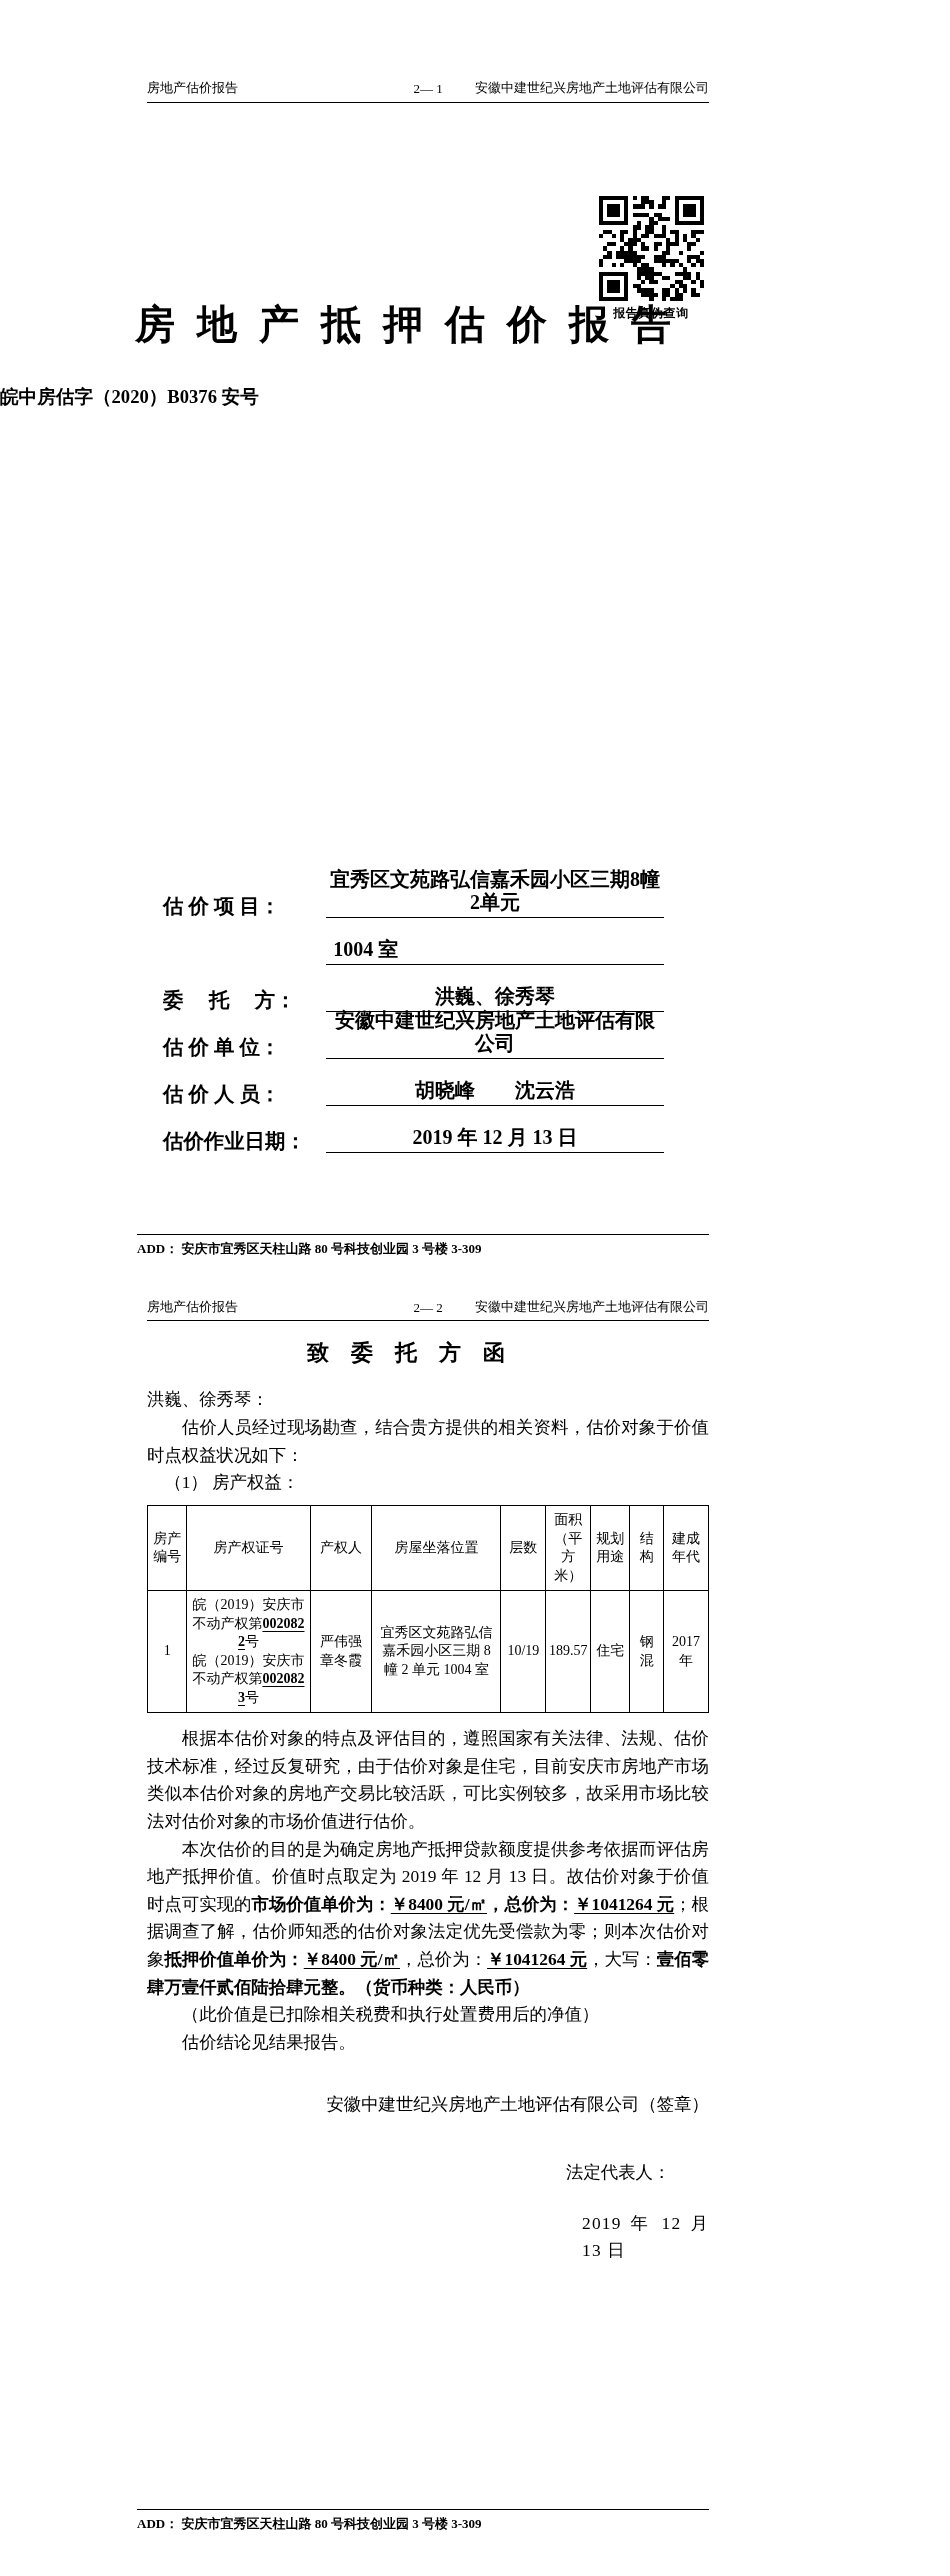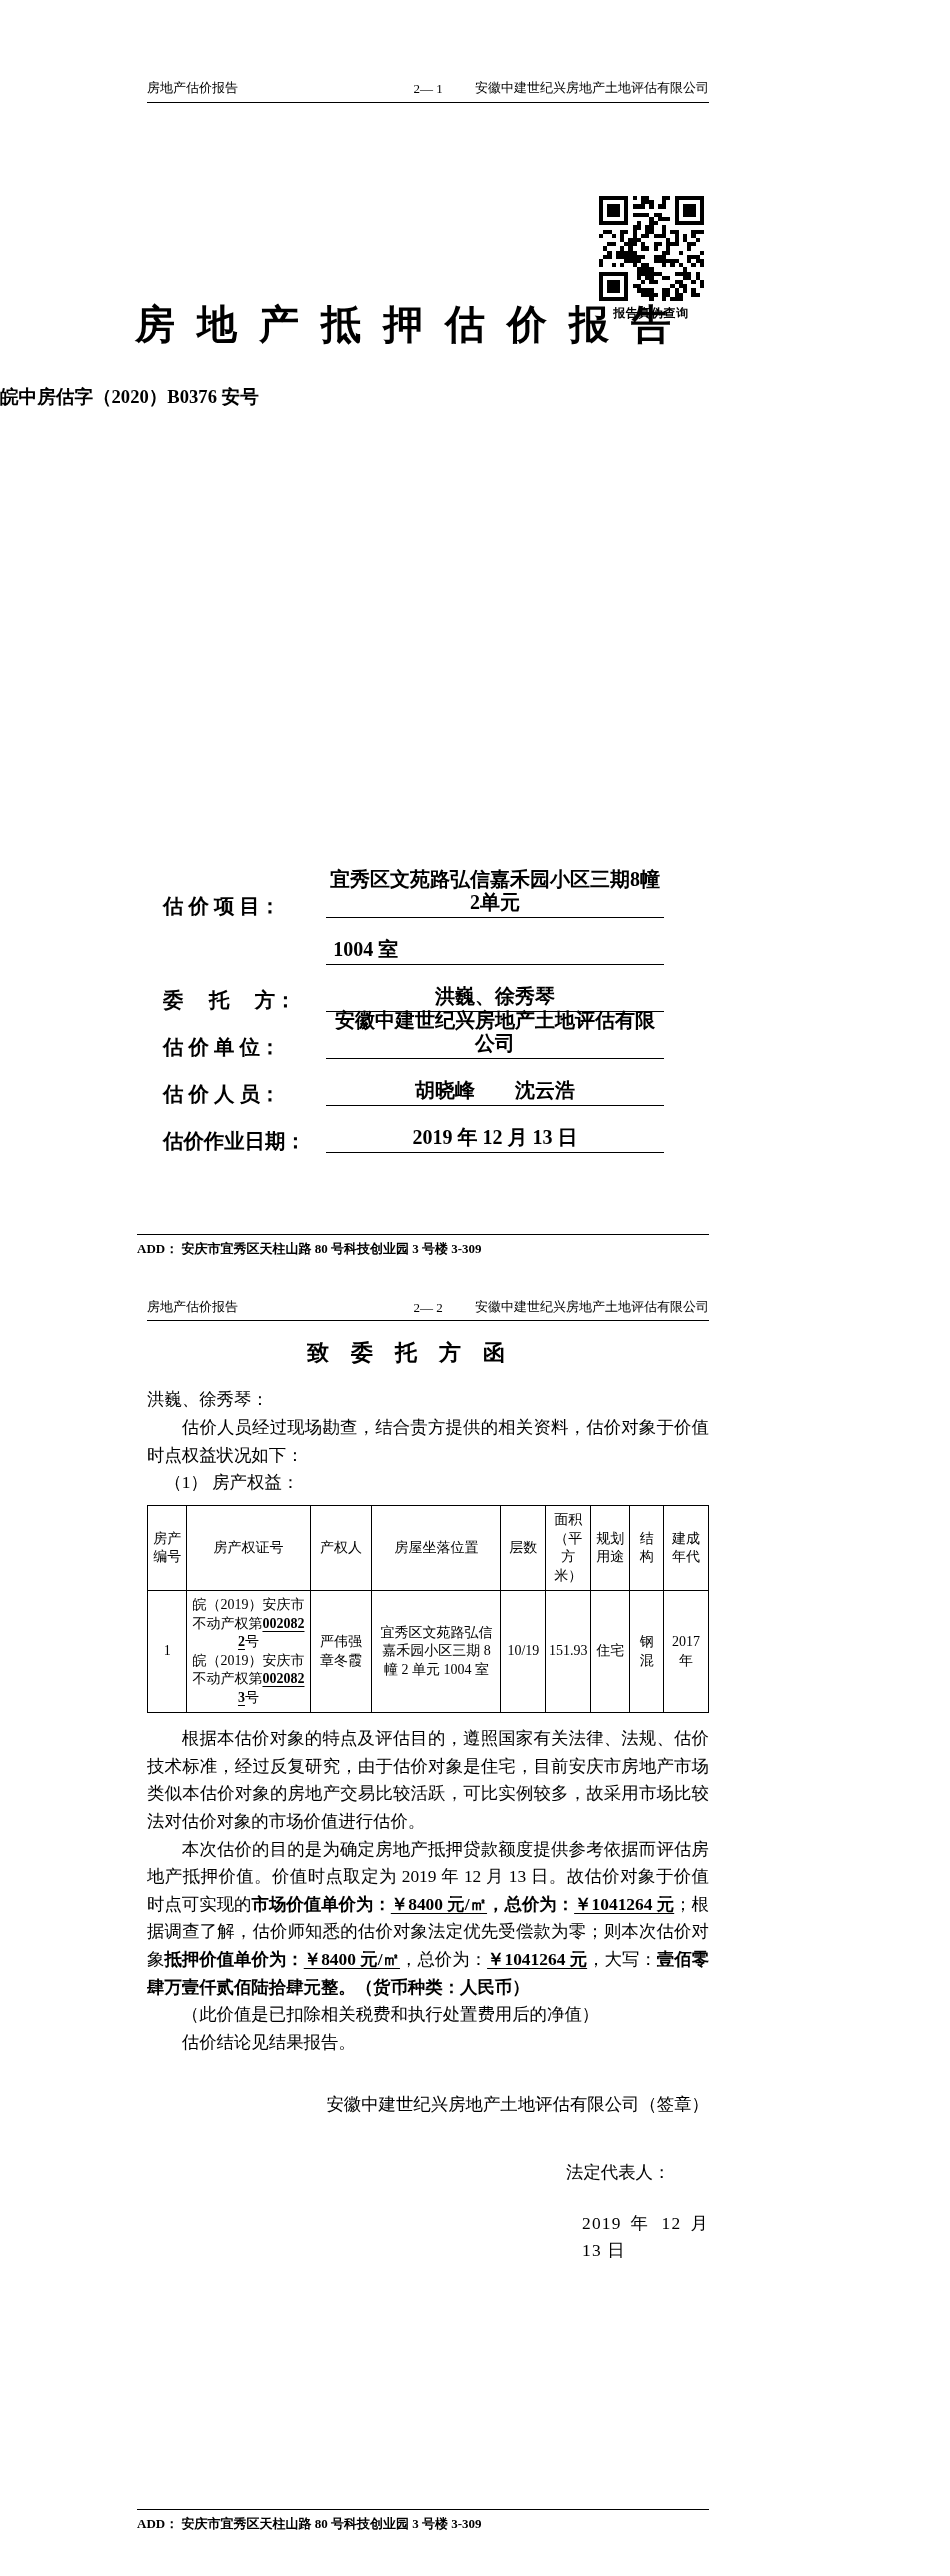--- a/index.html
+++ b/index.html
@@ -179,21 +179,21 @@
             <td>
               <div><span>皖（2019）安庆市不动产权第</span><span class="bu">0020822</span><span>号</span></div>
               <div><span>皖（2019）安庆市不动产权第</span><span class="bu">0020823</span><span>号</span></div>
             </td>
             <td>
               <div>严伟强</div>
               <div>章冬霞</div>
             </td>
             <td>宜秀区文苑路弘信嘉禾园小区三期 8 幢 2 单元 1004 室</td>
             <td>10/19</td>
-            <td>151.93</td>
+            <td>189.57</td>
             <td>住宅</td>
             <td>钢混</td>
             <td>2017年</td>
           </tr>
         </tbody>
       </table>
 
       <p>根据本估价对象的特点及评估目的，遵照国家有关法律、法规、估价技术标准，经过反复研究，由于估价对象是住宅，目前安庆市房地产市场类似本估价对象的房地产交易比较活跃，可比实例较多，故采用市场比较法对估价对象的市场价值进行估价。</p>
 
       <p><span>本次估价的目的是为确定房地产抵押贷款额度提供参考依据而评估房地产抵押价值。价值时点取定为 2019 年 12 月 13 日。故估价对象于价值时点可实现的</span><span class="b">市场价值单价为：</span><span class="bu">￥8400 元/㎡</span><span class="b">，总价为：</span><span class="bu">￥1041264 元</span><span>；根据调查了解，估价师知悉的估价对象法定优先受偿款为零；则本次估价对象</span><span class="b">抵押价值单价为：</span><span class="bu">￥8400 元/㎡</span><span>，总价为：</span><span class="bu">￥1041264 元</span><span>，大写：</span><span class="b">壹佰零肆万壹仟贰佰陆拾肆元整。</span><span class="b">（货币种类：人民币）</span></p>

